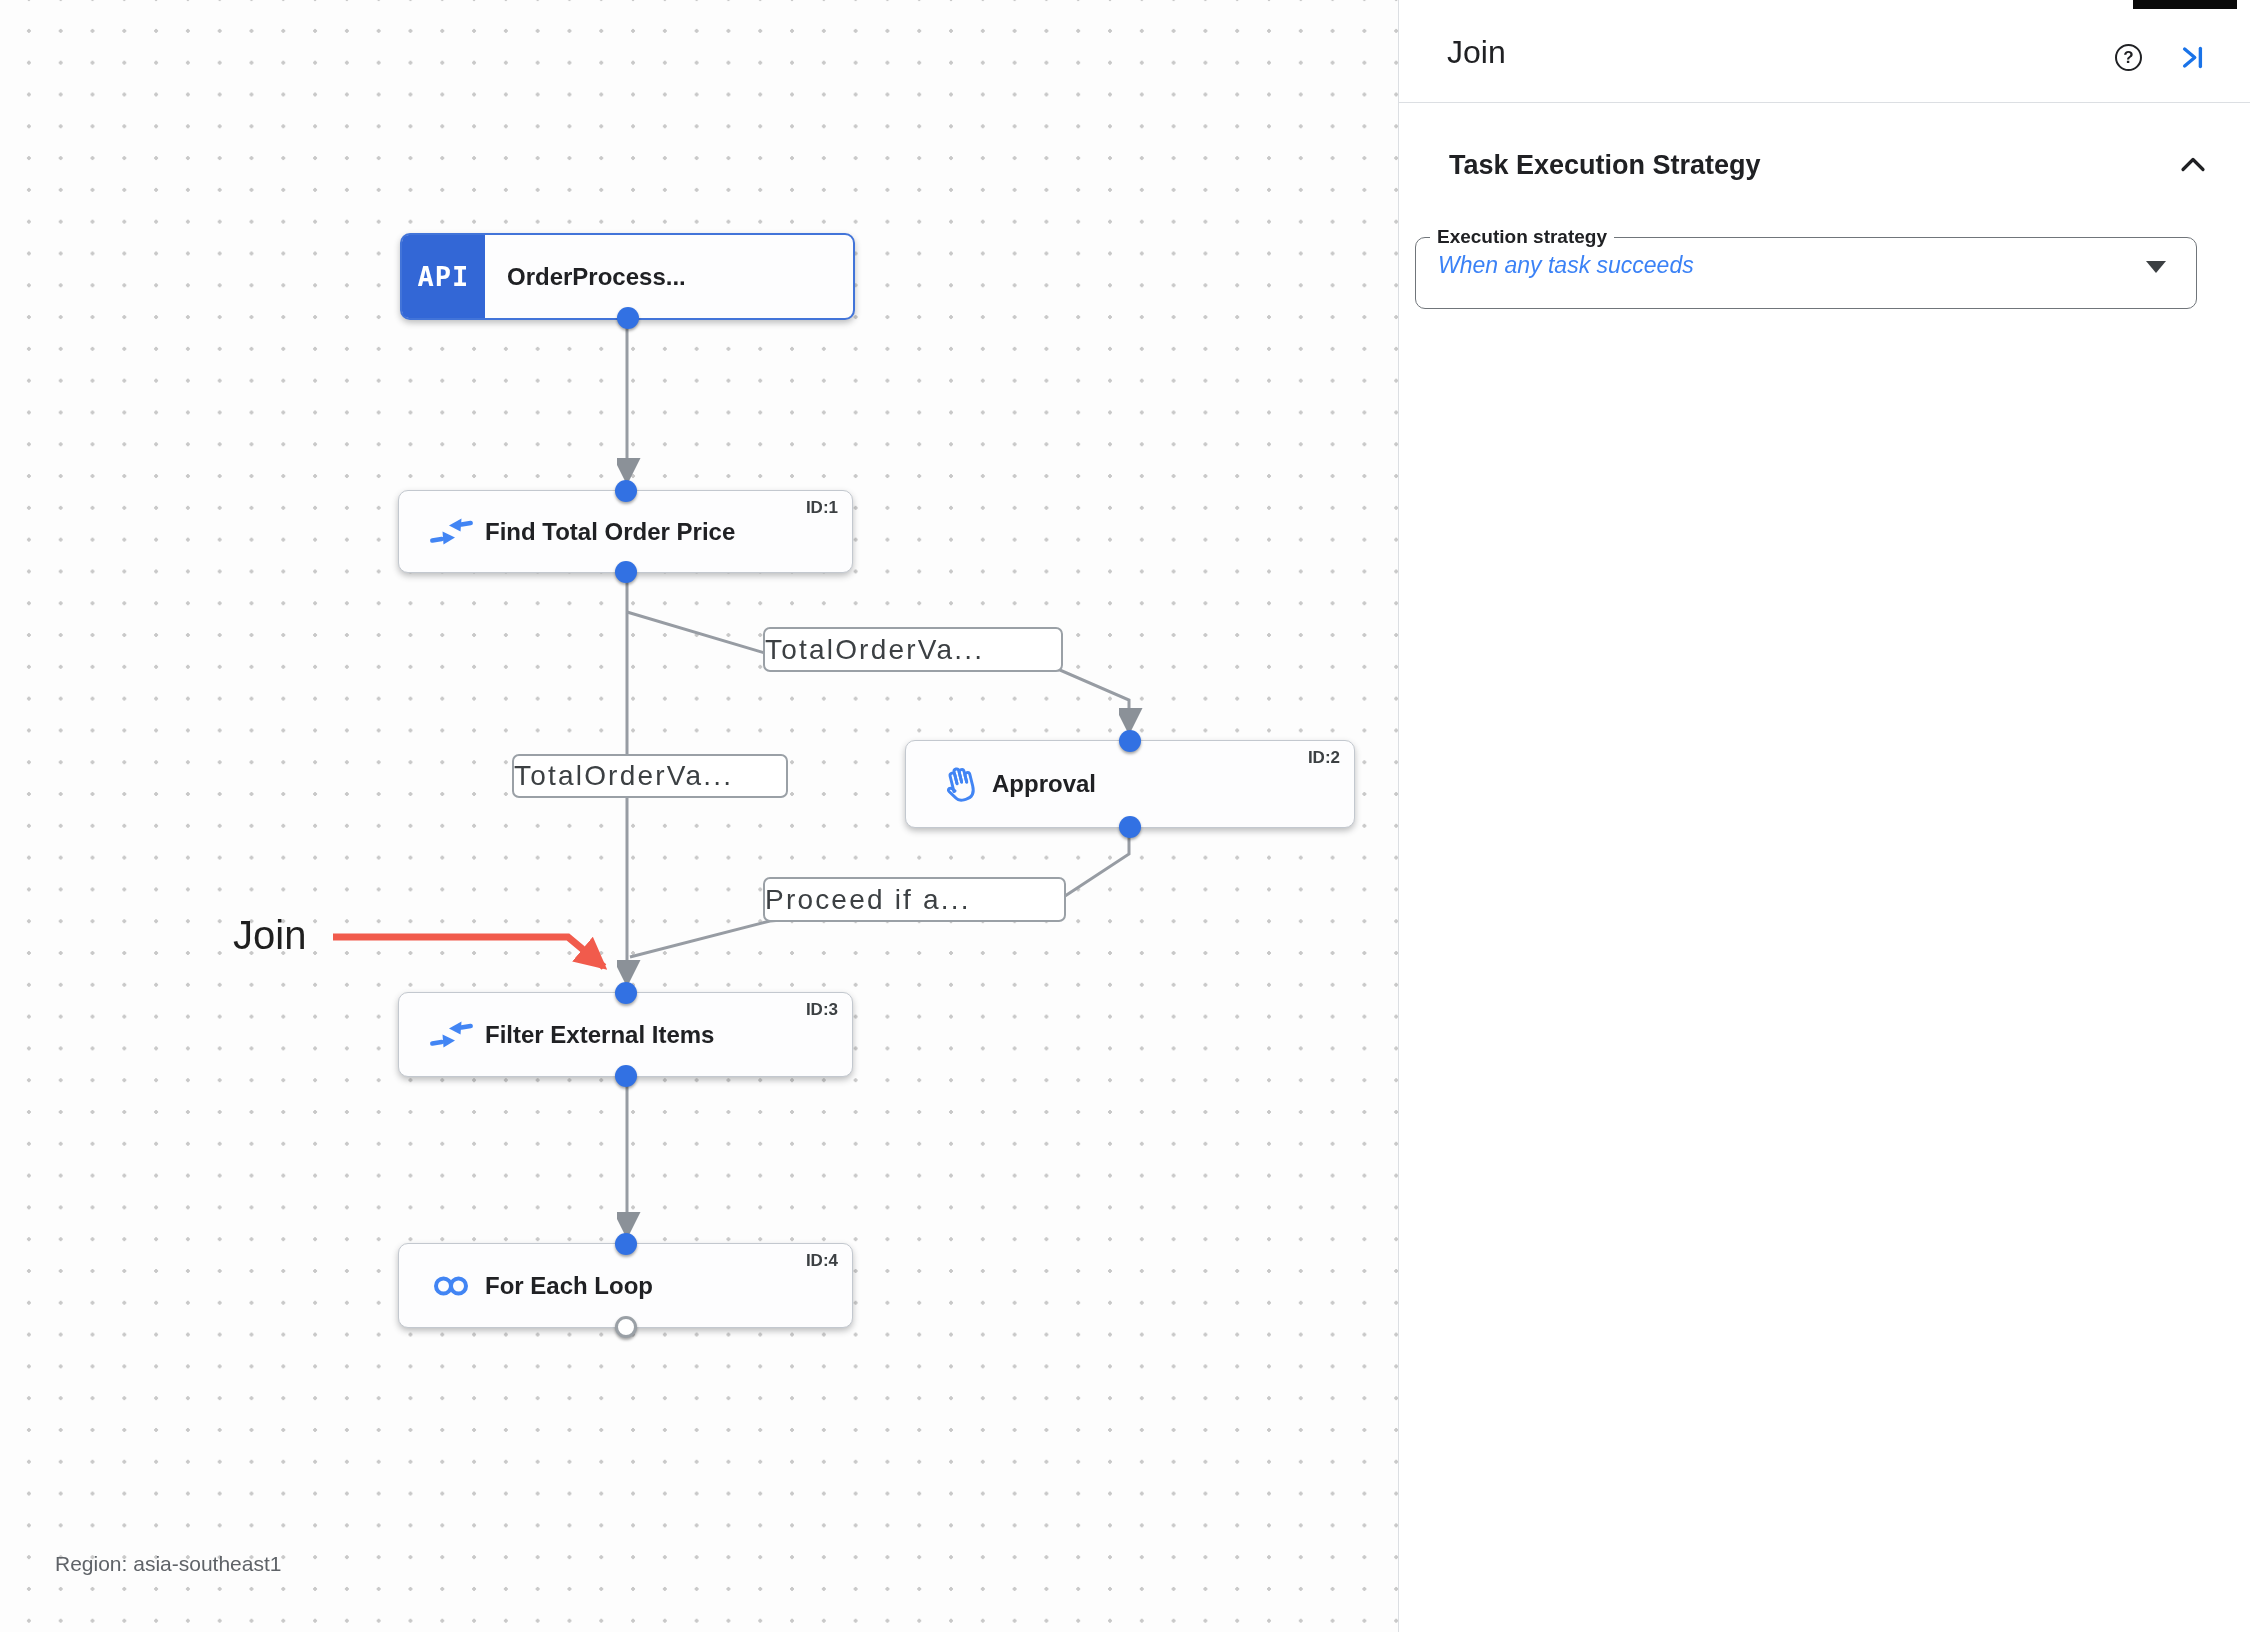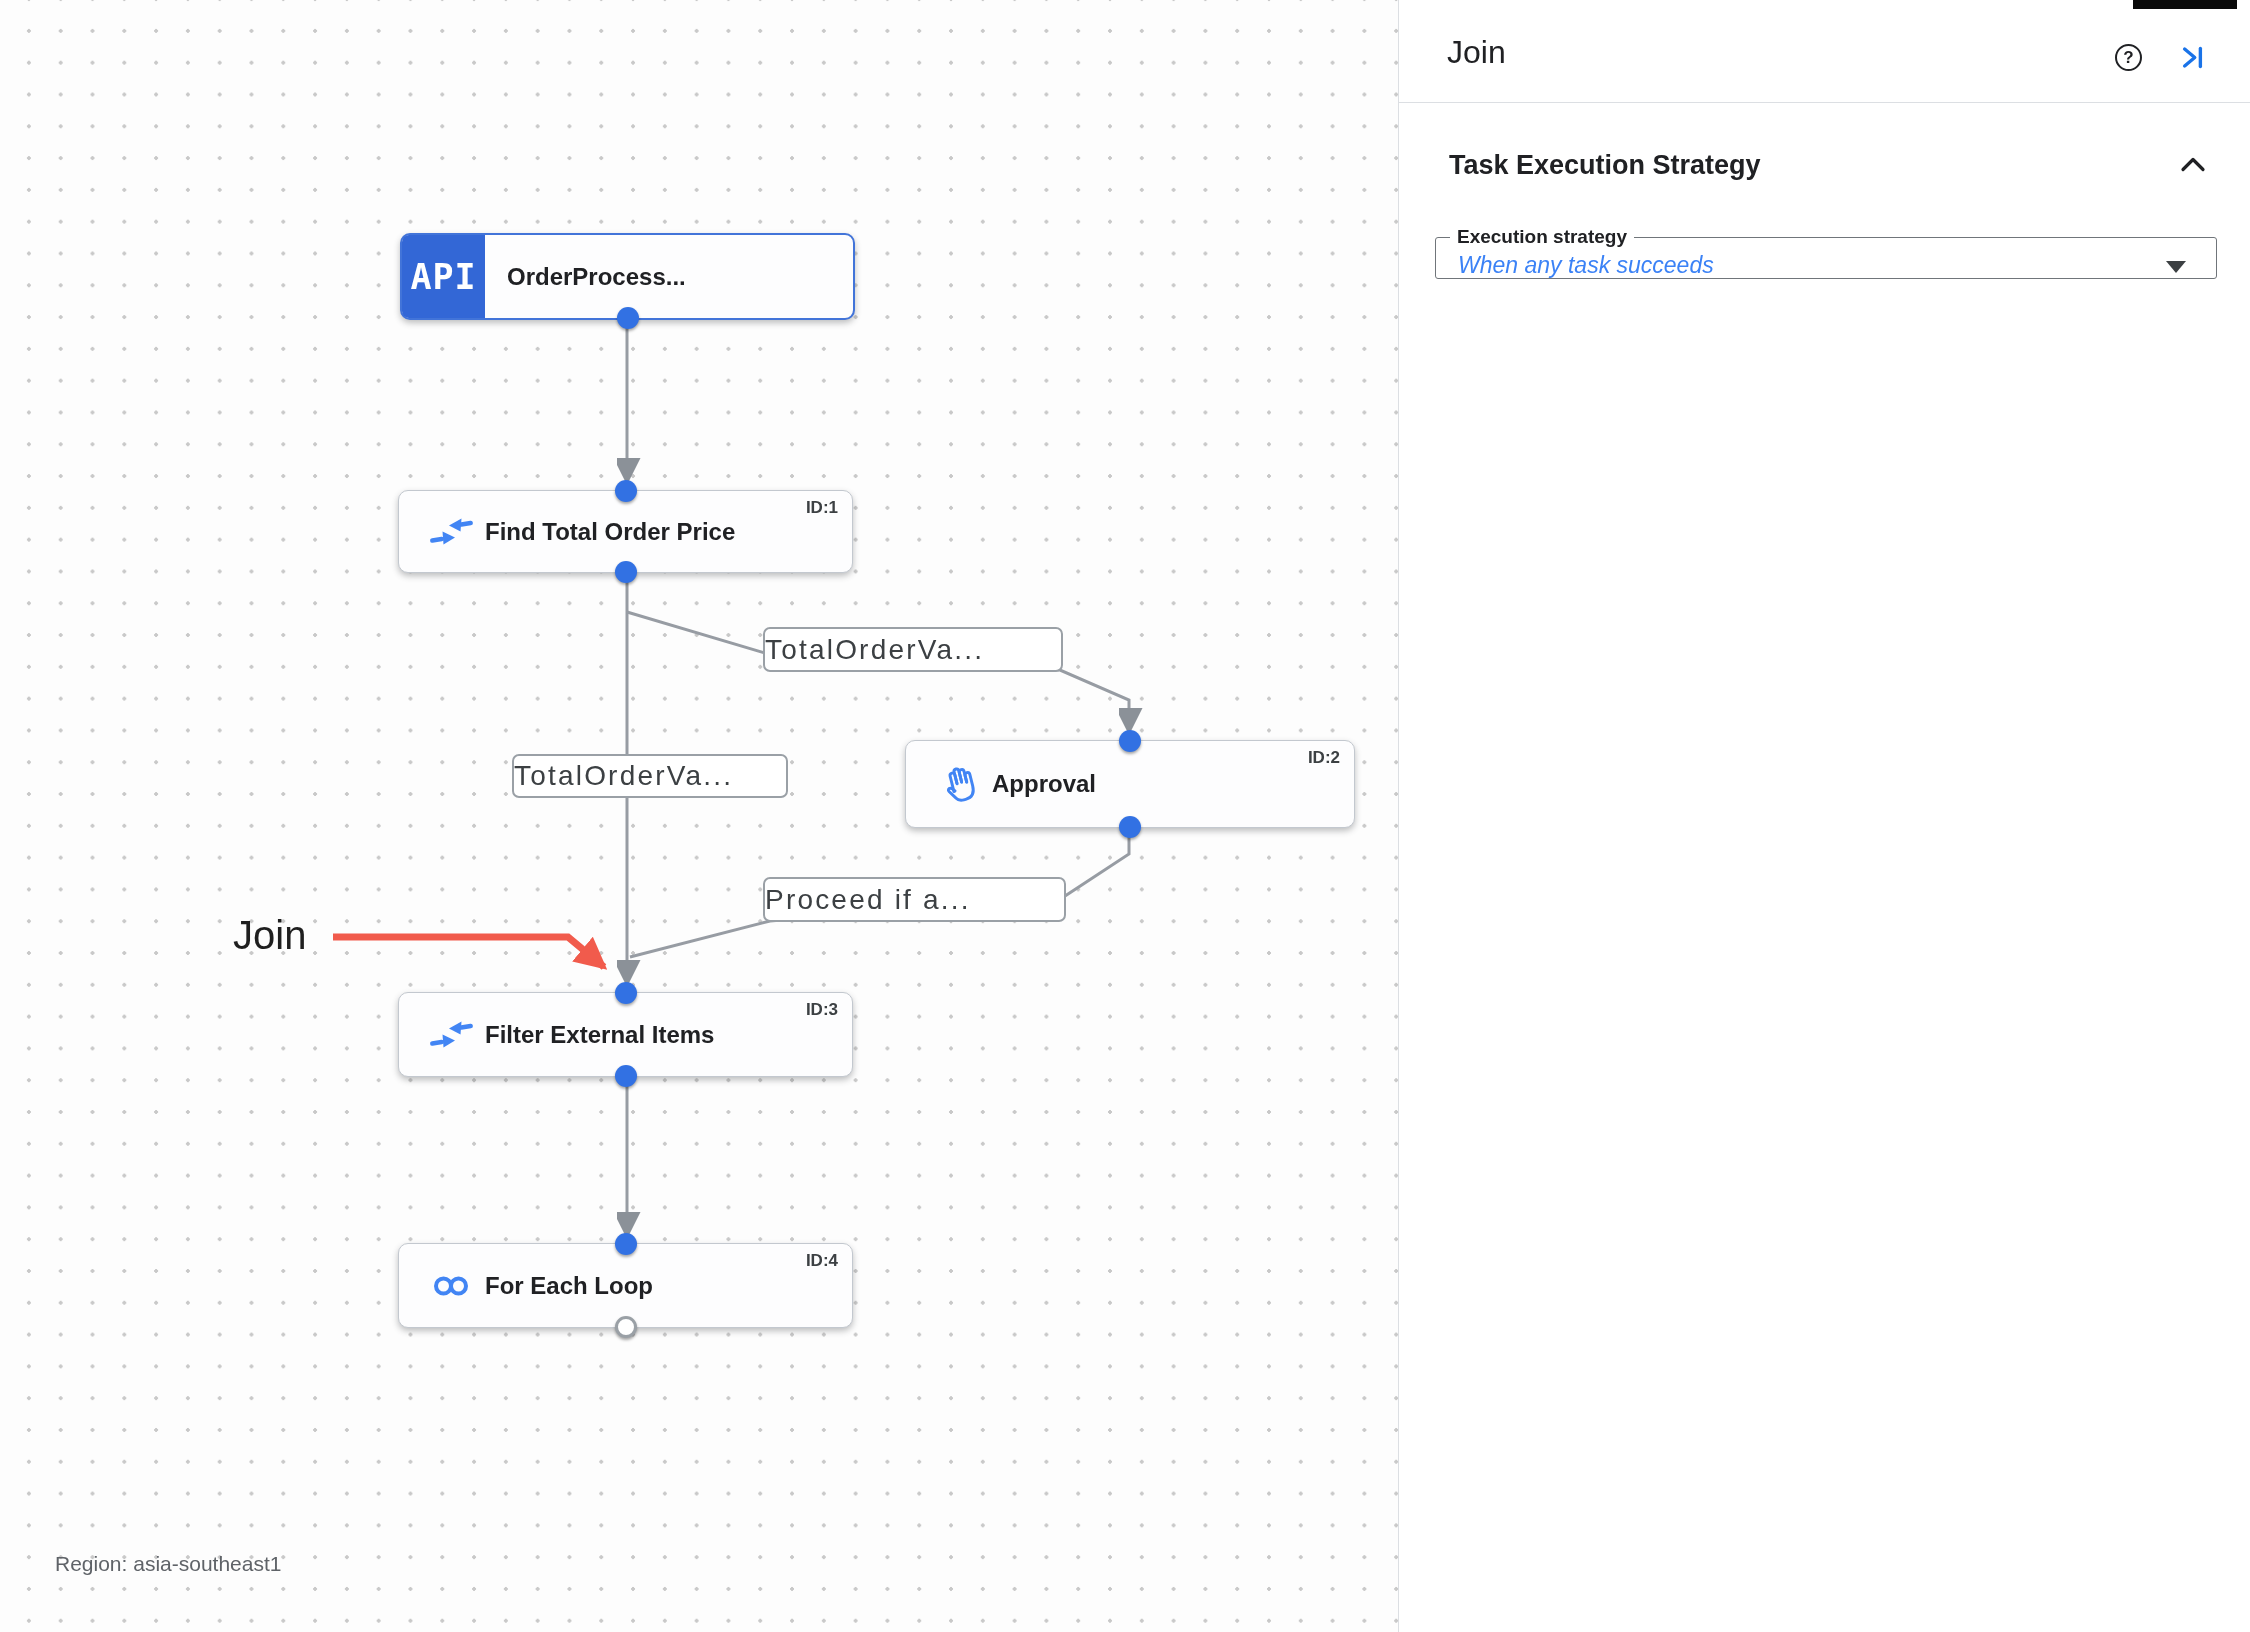--- a/index.html
+++ b/index.html
@@ -23,21 +23,21 @@
   .node .icon { width:50px; margin-left:28px; display:flex; justify-content:center; }
   .port { position:absolute; left:50%; transform:translateX(-50%);
     width:22px; height:22px; border-radius:50%; background:#3271e3;
     box-shadow:0 2px 3px rgba(0,0,0,.35); z-index:4; }
   .port.in { top:-11px; } .port.out { bottom:-11px; }
   .port.hollow { background:#ffffff; border:3.5px solid #9aa0a6; }
 
   .node.start { border:2px solid #4274d9; }
   .badge { width:83px; align-self:stretch; background:#3367d6;
     border-radius:7px 0 0 7px; color:#fff; display:flex; align-items:center; justify-content:center;
-    font-family:"DejaVu Sans Mono", monospace; font-weight:bold; font-size:35px; letter-spacing:1px; }
+    font-family:"DejaVu Sans Mono", monospace; font-weight:bold; font-size:27px; letter-spacing:1px; }
   .node.start .title { margin-left:22px;text-align:right; }
 
   
   .edge-label { position:absolute; z-index:2; background:#ffffff;
     border:2px solid #9aa0a6; border-radius:7px;
     display:flex; align-items:center; 
     font-size:28px; letter-spacing:2.2px; color:#3c4043; }
 
   .join-annotation { position:absolute; z-index:5; left:233px; top:913px;
     font-size:40px; color:#1f1f1f; }
@@ -52,22 +52,22 @@
   .panel-title { position:absolute; left:48px; top:34px; font-size:32px; color:#202124; }
   .help-icon { position:absolute; left:716px; top:44px; width:27px; height:27px;
     border:2.5px solid #202124; border-radius:50%; display:flex; align-items:center; justify-content:center;
     font-size:17px; font-weight:bold; color:#202124; cursor:pointer; }
   .collapse-icon { position:absolute; left:780px; top:44px; cursor:pointer; }
   .panel-divider { position:absolute; left:0; top:102px; width:852px; height:1px; background:#dcdfe3; }
 
   .section-title { position:absolute; left:50px; top:150px; font-size:27px; font-weight:bold; color:#202124; }
   .section-chevron { position:absolute; left:778px; top:152px; cursor:pointer; }
 
-  .select-field { position:absolute; left:36px; top:237px; width:782px; height:42px;
-    border:1.6px solid #70757a; border-radius:3px; cursor:pointer; }
+  .select-field { position:absolute; left:16px; top:237px; width:782px; height:72px;
+    border:1.6px solid #70757a; border-radius:10px; cursor:pointer; }
   .select-label { position:absolute; left:14px; top:-13px; background:#ffffff;
     padding:0 7px; font-size:19px; font-weight:bold; color:#202124; line-height:24px; }
   .select-value { position:absolute; left:22px; top:0; line-height:54px; font-size:23px; color:#3b82f6;font-style:italic; }
   .select-caret { position:absolute; right:30px; top:23px; width:0; height:0;
     border-left:10px solid transparent; border-right:10px solid transparent;
     border-top:12px solid #3c4043; }
 </style>
 </head>
 <body>
 

